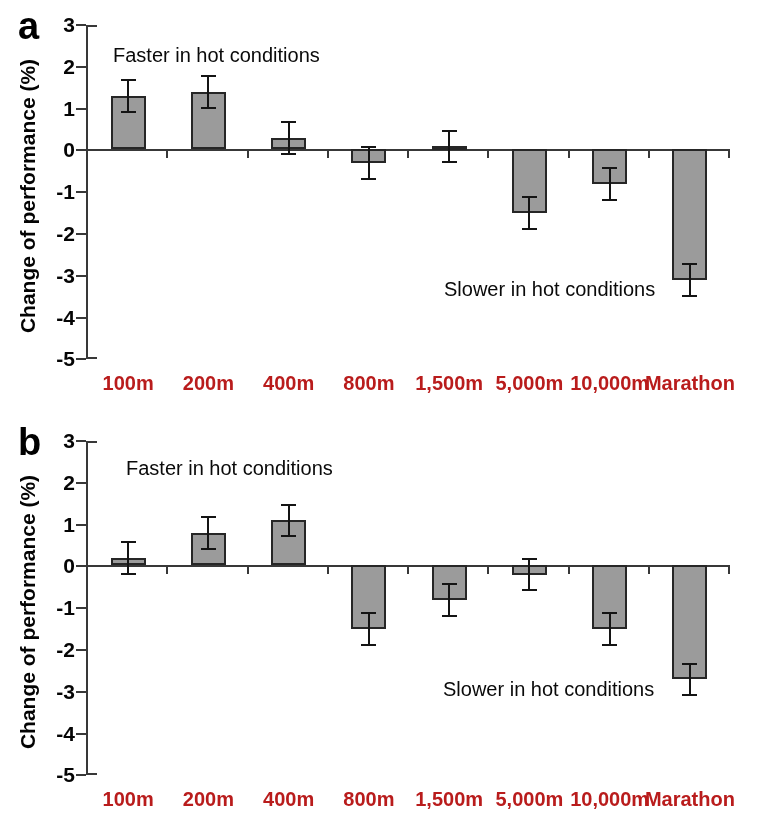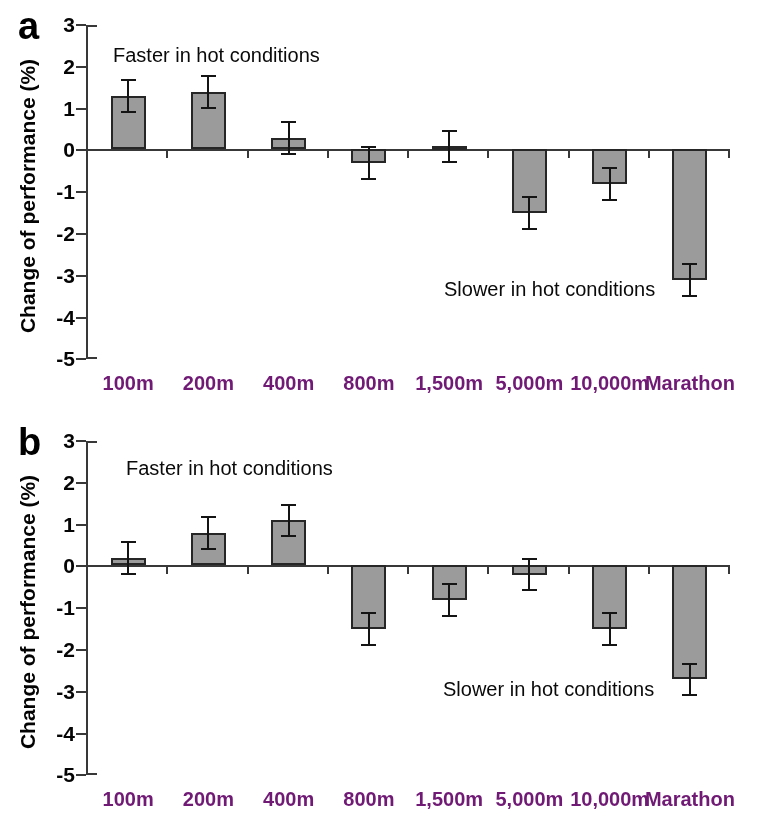--- a/index.html
+++ b/index.html
@@ -30,21 +30,21 @@
   .line  { position: absolute; background: #383838; }
   .eline { position: absolute; background: #141414; }
   .bar   { position: absolute; border: 2px solid #262626; }
 
   .yticklabel {
     position: absolute; text-align: right;
     font-size: 21px; font-weight: bold; line-height: 24px; color: #050505;
   }
   .xlabel {
     position: absolute; transform: translateX(-50%);
-    font-size: 20px; font-weight: bold; white-space: nowrap; color: #701a75;
+    font-size: 20px; font-weight: bold; white-space: nowrap; color: #b91c1c;
   }
   .annotation {
     position: absolute;
     font-size: 20px; font-weight: normal; white-space: nowrap; color: #0a0a0a;
   }
 </style>
 </head>
 <body>
 
 <main class="figure">

